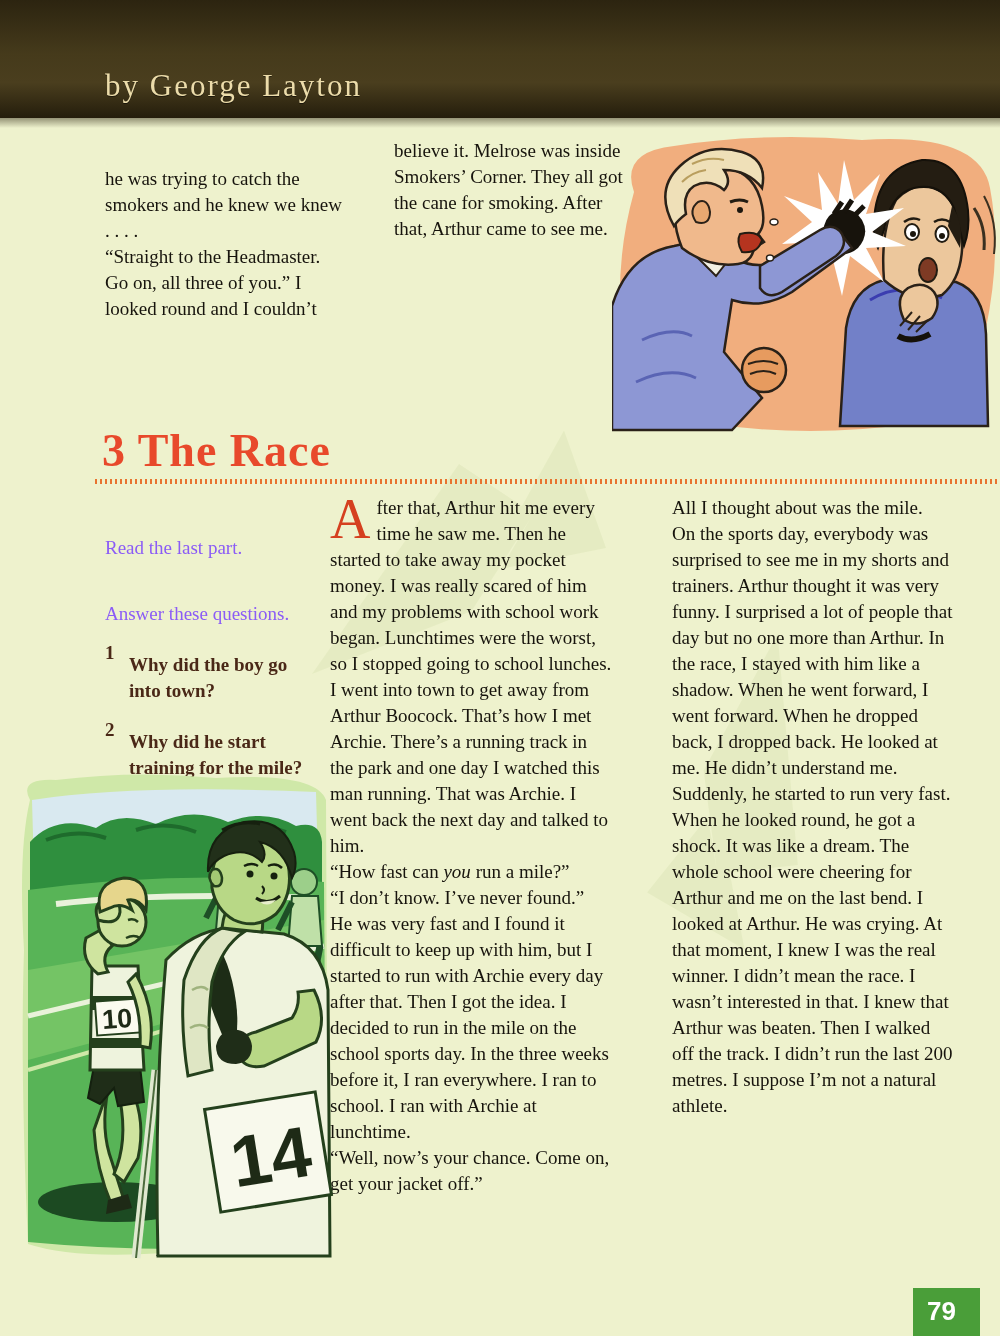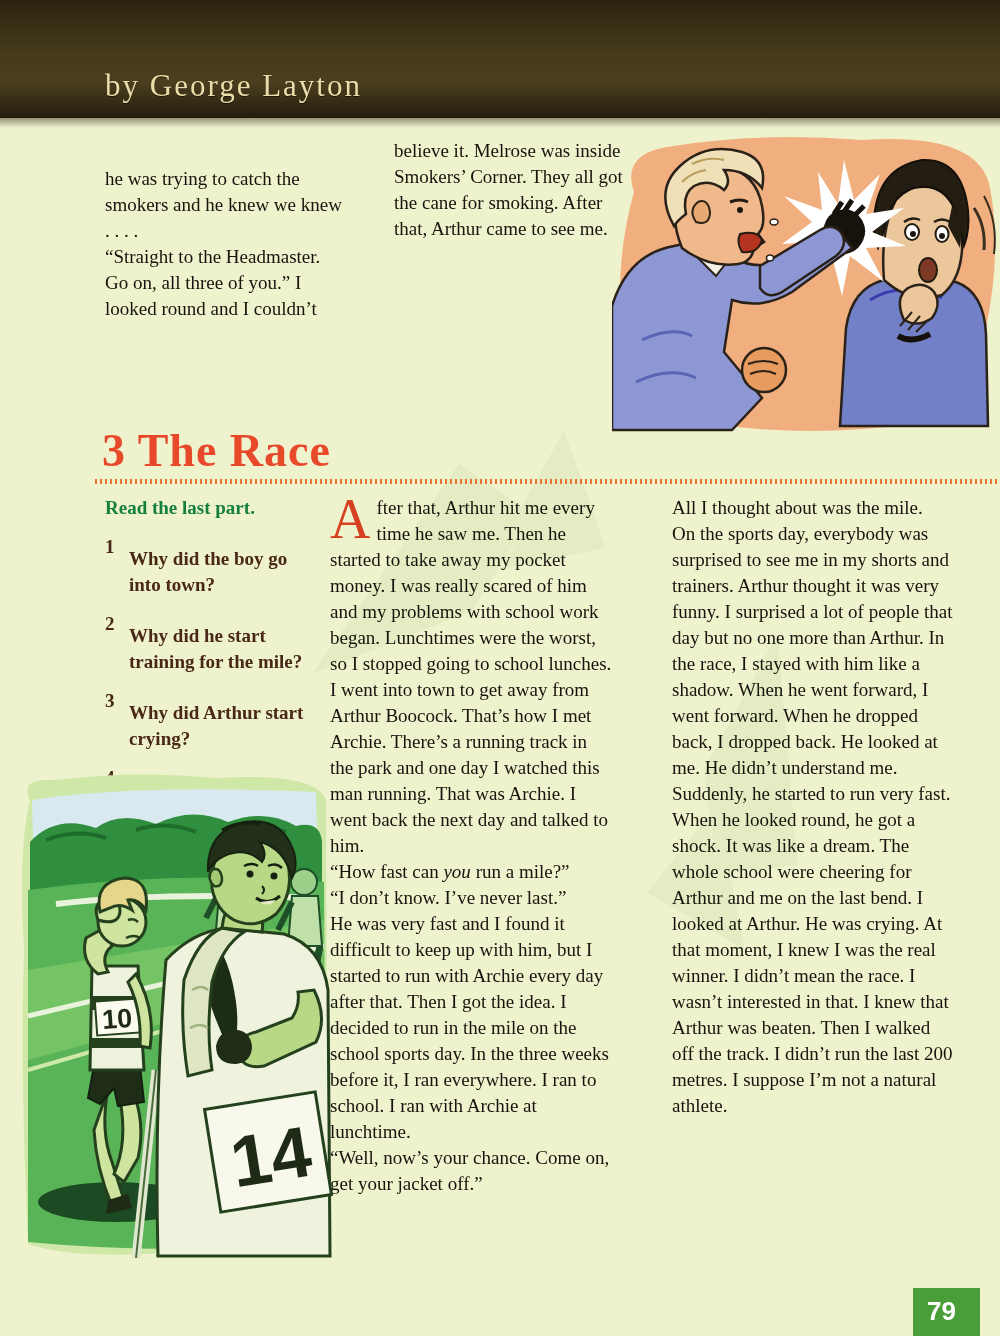--- a/index.html
+++ b/index.html
@@ -39,21 +39,21 @@
     position:absolute;left:102px;top:424px;
     font-size:46px;font-weight:bold;color:#e8492b;letter-spacing:1px;
   }
   #dotted-rule{
     position:absolute;left:95px;top:479px;width:905px;height:5px;
     background:repeating-linear-gradient(90deg,#e8742f 0 2px,rgba(0,0,0,0) 2px 5px);
   }
 
   
   #questions{left:105px;top:495px;width:218px;}
-  #questions .lead{font-weight:bold;color:#15803d;}
+  #questions .lead{font-weight:normal;color:#8b5cf6;margin-top:40px;}
   .q-item{display:flex;margin-top:13px;font-weight:bold;color:#4a2817;}
   .q-num{width:24px;flex:none;}
   .q-text{flex:1;margin-top:12px;}
 
   
   #story-col1{left:330px;top:495px;width:284px;}
   #story-col2{left:626px;top:495px;width:282px;margin-left:46px;}
   .dropcap{
     float:left;font-size:56px;line-height:44px;color:#d5401f;
     font-weight:normal;margin:2px 6px 0 0;
@@ -159,20 +159,21 @@
       <ellipse cx="162" cy="92" rx="4" ry="3" fill="#ffffff" stroke="#2a2118" stroke-width="1.5"></ellipse>
       <ellipse cx="158" cy="128" rx="3.5" ry="3" fill="#ffffff" stroke="#2a2118" stroke-width="1.5"></ellipse>
     </svg>
   </div>
 
   <div id="section-title">3 The Race</div>
   <div id="dotted-rule"></div>
 
   <div class="col" id="questions">
     <p class="lead">Read the last part.</p>
+    <p class="lead">Answer these questions.</p>
     <div class="q-item">
       <span class="q-num">1</span>
       <span class="q-text">Why did the boy go into town?</span>
     </div>
     <div class="q-item">
       <span class="q-num">2</span>
       <span class="q-text">Why did he start training for the mile?</span>
     </div>
     <div class="q-item">
       <span class="q-num">3</span>
@@ -180,21 +181,21 @@
     </div>
     <div class="q-item">
       <span class="q-num">4</span>
       <span class="q-text">Why didn’t the boy finish the race?</span>
     </div>
   </div>
 
   <div class="col" id="story-col1">
     <p><span class="dropcap">A</span><span>fter that, Arthur hit me every time he saw me. Then he started to take away my pocket money. I was really scared of him and my problems with school work began. Lunchtimes were the worst, so I stopped going to school lunches. I went into town to get away from Arthur Boocock. That’s how I met Archie. There’s a running track in the park and one day I watched this man running. That was Archie. I went back the next day and talked to him.</span></p>
     <p><span>“How fast can </span><em>you</em><span> run a mile?”</span></p>
-    <p>“I don’t know. I’ve never last.”</p>
+    <p>“I don’t know. I’ve never found.”</p>
     <p>He was very fast and I found it difficult to keep up with him, but I started to run with Archie every day after that. Then I got the idea. I decided to run in the mile on the school sports day. In the three weeks before it, I ran everywhere. I ran to school. I ran with Archie at lunchtime.</p>
     <p>“Well, now’s your chance. Come on, get your jacket off.”</p>
   </div>
 
   <div class="col" id="story-col2">
     <p>All I thought about was the mile.</p>
     <p>On the sports day, everybody was surprised to see me in my shorts and trainers. Arthur thought it was very funny. I surprised a lot of people that day but no one more than Arthur. In the race, I stayed with him like a shadow. When he went forward, I went forward. When he dropped back, I dropped back. He looked at me. He didn’t understand me. Suddenly, he started to run very fast. When he looked round, he got a shock. It was like a dream. The whole school were cheering for Arthur and me on the last bend. I looked at Arthur. He was crying. At that moment, I knew I was the real winner. I didn’t mean the race. I wasn’t interested in that. I knew that Arthur was beaten. Then I walked off the track. I didn’t run the last 200 metres. I suppose I’m not a natural athlete.</p>
   </div>
 
   <div id="illus-race">

